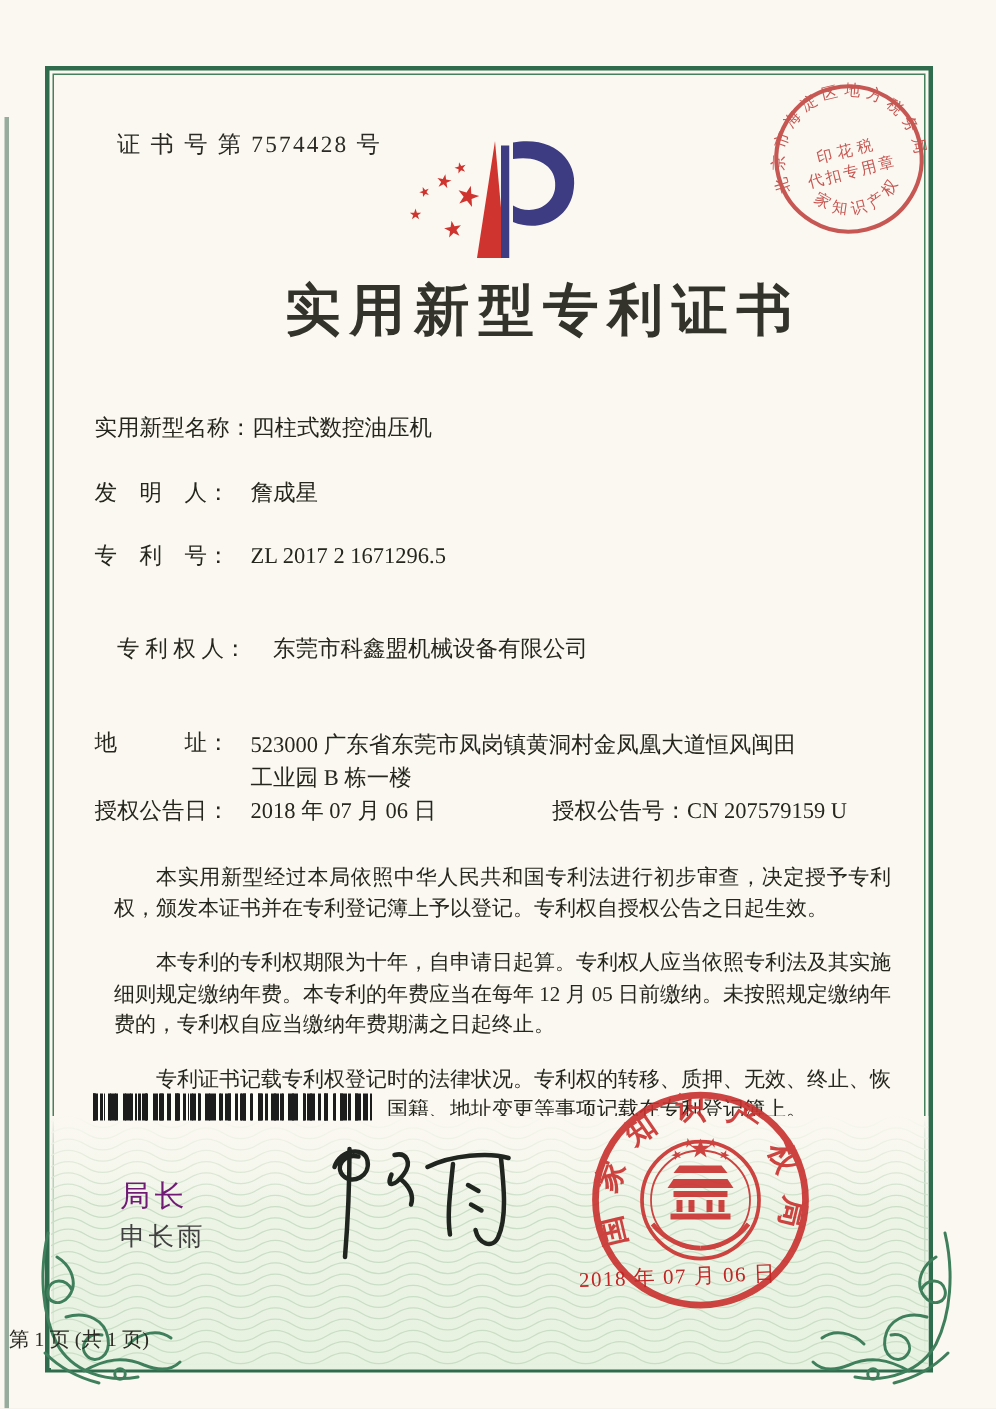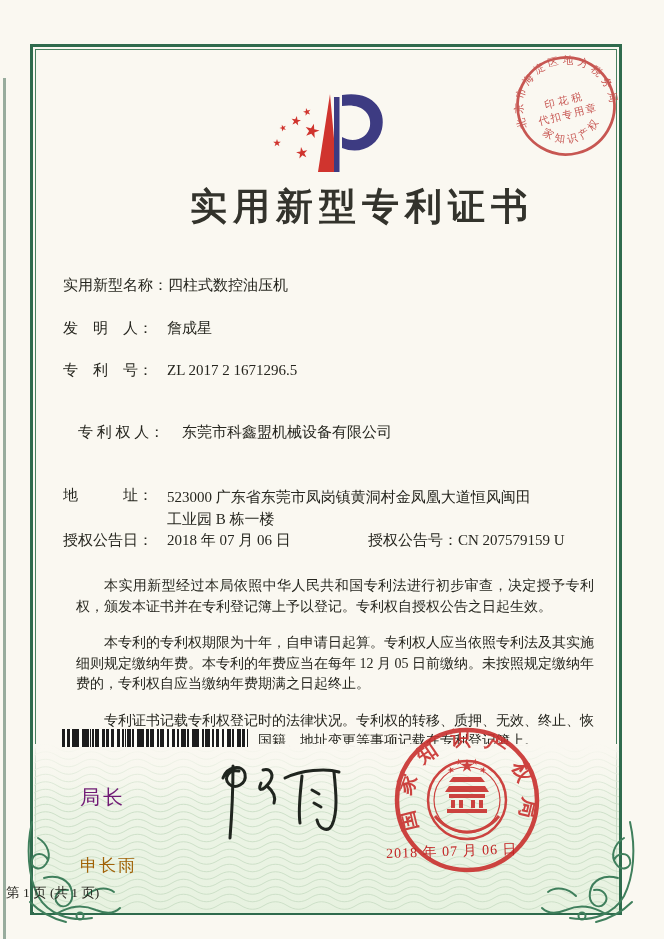--- a/index.html
+++ b/index.html
@@ -26,21 +26,21 @@
     background-image:
       repeating-linear-gradient(90deg,#1c1c1c 0 2px,rgba(0,0,0,0) 2px 5px),
       repeating-linear-gradient(90deg,#1c1c1c 0 1px,rgba(0,0,0,0) 1px 7px),
       repeating-linear-gradient(90deg,#1c1c1c 0 3px,rgba(0,0,0,0) 3px 11px);}
   
   #wave-band{left:34px;top:744px;width:585px;height:169px;z-index:1;overflow:hidden;
     background:linear-gradient(180deg, rgba(233,243,227,0) 0%, rgba(233,243,227,.75) 35%, #e7f2e0 100%);}
   #wave-fade{position:absolute;left:0;top:0;width:100%;height:60px;background:linear-gradient(180deg,#faf8f1 0%, rgba(250,248,241,0) 100%);}
   
   #signer-title{left:80px;top:784px;font-size:20px;letter-spacing:3px;color:#701a75;z-index:3;font-family:Liberation Serif, serif;}
-  #signer-name{left:80px;top:813px;font-size:17px;letter-spacing:2px;color:#a16207;z-index:3;font-family:"Liberation Sans",sans-serif;margin-top:41px;}
+  #signer-name{left:80px;top:813px;font-size:17px;letter-spacing:2px;color:#404040;z-index:3;font-family:"Liberation Sans",sans-serif;}
   #signature-svg{left:185px;top:748px;z-index:4;}
   
   #footer-page{left:30px;top:884px;width:592px;text-align:left;font-size:13.5px;color:#2b2a24;z-index:3;transform:translateX(-24px);}
   
   #logo-svg{left:270px;top:80px;z-index:2;}
   #tax-stamp-svg{left:500px;top:40px;z-index:5;opacity:.88;}
   #cnipa-stamp-svg{left:387px;top:720px;z-index:5;opacity:.9;}
   #stamp-date{left:386px;top:842px;width:170px;font-size:14px;color:#c32424;letter-spacing:1px;z-index:6;transform:rotate(-2deg);white-space:nowrap;}
   .flourish{z-index:2;}
 </style>
@@ -99,20 +99,21 @@
       <path d="M10,4 C 4,30 6,58 16,78 C 26,96 48,104 70,100"></path>
       <path d="M16,20 C 26,26 30,38 24,46 C 18,54 8,50 10,42 C 12,34 22,34 26,42"></path>
       <path d="M22,60 C 36,56 48,62 50,74 C 52,86 42,92 36,86 C 30,80 36,70 46,72"></path>
       <path d="M34,96 C 48,88 60,86 74,92 C 84,96 92,96 98,90"></path>
       <path d="M8,84 C 16,92 28,100 44,104"></path>
       <circle cx="58" cy="98" r="3.5"></circle>
       <path d="M64,78 C 72,70 84,68 92,74"></path>
     </g>
   </svg>
 
+  <div class="abs" id="cert-no">证 书 号 第 7574428 号</div>
 
   <svg class="abs" id="logo-svg" width="125" height="105" viewBox="0 0 125 105">
     <g id="logo-stars" fill="#d0342e">
         <polygon points="36.0,28.1 37.5,30.6 40.4,29.8 38.5,32.1 40.1,34.5 37.4,33.5 35.6,35.7 35.7,32.8 33.0,31.8 35.8,31.0" fill="#d0342e"></polygon>
         <polygon points="26.9,36.1 27.4,39.7 31.0,40.3 27.7,41.9 28.2,45.5 25.7,42.9 22.4,44.5 24.1,41.3 21.6,38.7 25.2,39.3" fill="#d0342e"></polygon>
         <polygon points="11.8,44.7 13.4,46.7 15.8,45.8 14.3,48.0 15.9,50.0 13.5,49.3 12.0,51.4 11.9,48.8 9.5,48.1 11.9,47.3" fill="#d0342e"></polygon>
         <polygon points="43.9,43.8 44.2,49.2 49.5,50.6 44.4,52.6 44.7,58.0 41.3,53.8 36.2,55.7 39.1,51.1 35.7,46.9 41.0,48.3" fill="#d0342e"></polygon>
         <polygon points="7.0,59.0 7.9,61.8 10.8,61.8 8.5,63.5 9.4,66.2 7.0,64.5 4.6,66.2 5.5,63.5 3.2,61.8 6.1,61.8" fill="#d0342e"></polygon>
         <polygon points="31.0,67.1 33.0,70.9 37.3,70.2 34.3,73.3 36.3,77.2 32.4,75.3 29.4,78.4 30.0,74.1 26.1,72.2 30.4,71.4" fill="#d0342e"></polygon>
       </g>

